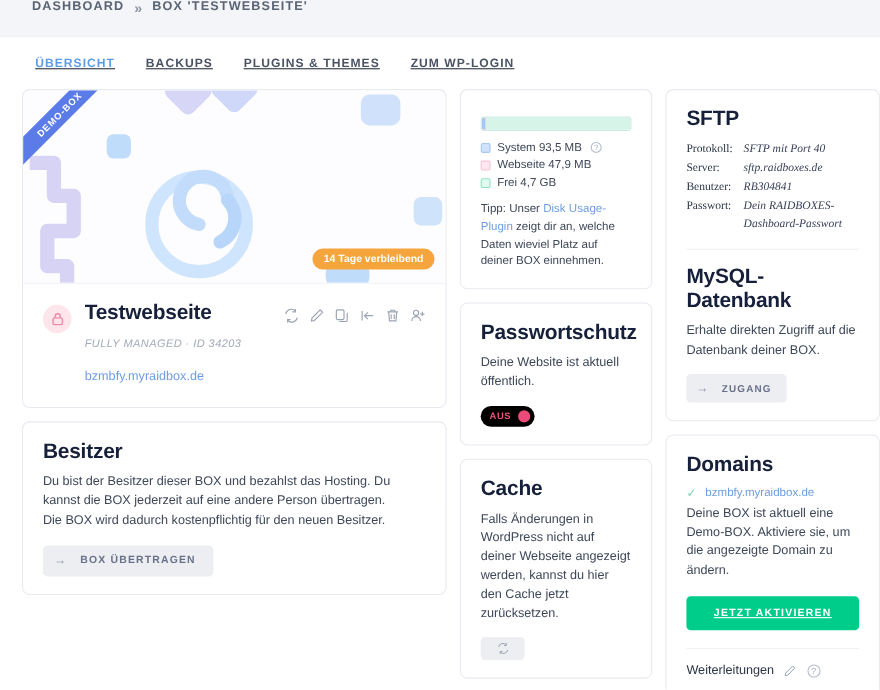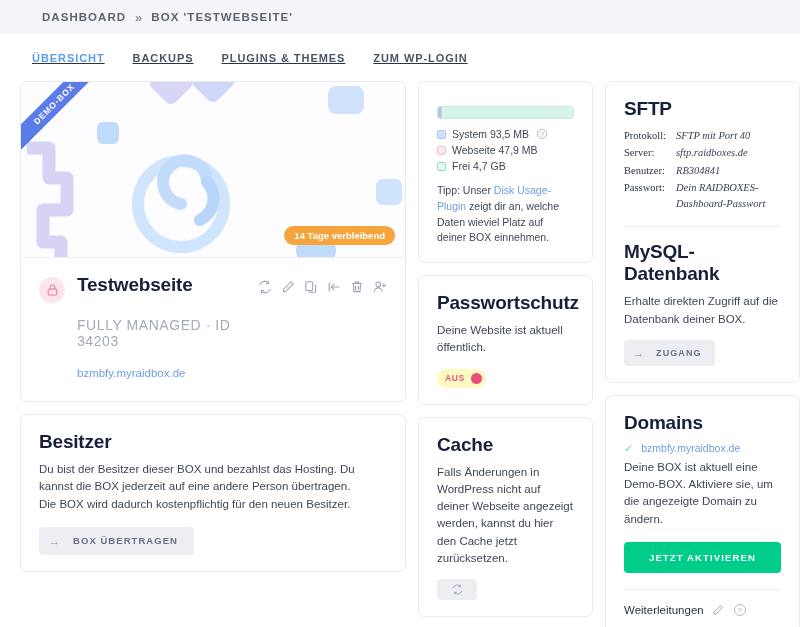--- a/index.html
+++ b/index.html
@@ -8,22 +8,21 @@
     background: #ffffff;
     font-family: "Liberation Sans", sans-serif;
     color: #2b3445;
     overflow: hidden;
   }
   
   .topbar {
     height: 34px;
     background: #f4f5f8;
     display: flex;
-    align-items: center;
-    padding-left: 42px;
+    padding-left: 29px;
   }
   .crumb {
     font-size: 11.5px;
     letter-spacing: .09em;
     font-weight: 700;
     color: #5b6475;
     text-transform: uppercase;
   }
   .crumb-sep {
     font-size: 13px;
@@ -127,24 +126,25 @@
   .lock-badge {
     width: 26px; height: 26px;
     border-radius: 50%;
     background: #fde5ec;
     display: flex; align-items: center; justify-content: center;
     margin-right: 12px; margin-top: 3px;
     flex: none;
   }
   .site-name { font-size: 19px; font-weight: 700; color: #17203a; letter-spacing: -.2px; }
   .site-meta {
-    font-size: 14px;
+    font-size: 10px;
     letter-spacing: .04em;
     color: #a3aab8;
-    margin-top: 21px;
+    margin-top: 11px;
+    font-style: italic;
   }
   .icon-row { margin-left: auto; display: flex; gap: 9px; padding-top: 6px; }
   .ico { cursor: pointer; display:block; }
   .site-url {
     margin-top: 18px;
     font-size: 11.5px;
     color: #6f9ee0;
     margin-left: 38px;
     cursor: pointer;
   }
@@ -197,21 +197,21 @@
     margin-left: 2px;
   }
   .tip {
     font-size: 10.5px; line-height: 1.5;
     color: #3e4759; margin-top: 11px;
   }
   .lnk { color: #6f9ee0; cursor: pointer; }
   
   .toggle {
     margin-top: 12px;
-    background: #fef9c3;
+    background: #000000;
     border-radius: 11px;
     height: 19px;
     display: inline-flex;
     align-items: center;
     padding: 0 4px 0 8px;
     gap: 6px;
     cursor: pointer;
   }
   .toggle-label { font-size: 8.5px; font-weight: 700; letter-spacing: .07em; color: #e8557f; }
   .toggle-knob { width: 11px; height: 11px; border-radius: 50%; background: #ec4a79; }
@@ -246,20 +246,21 @@
   }
   .check { color: #77d6ae; font-size: 11px; }
   .btn-green {
     margin-top: 14px;
     background: #00cd8a;
     color: #fff; border: none; border-radius: 4px;
     font-size: 9.5px; font-weight: 700; letter-spacing: .12em;
     padding: 10px 20px; cursor: pointer; display: block; width: 100%;
     text-align: center;
     font-family: "Liberation Sans", sans-serif;
+    text-decoration: underline;
   }
   .fwd-row {
     display: flex; align-items: center; gap: 8px;
     margin-top: 14px; font-size: 11.5px; color: #2b3445;
   }
 </style>
 </head>
 <body>
 
 <div class="topbar">

